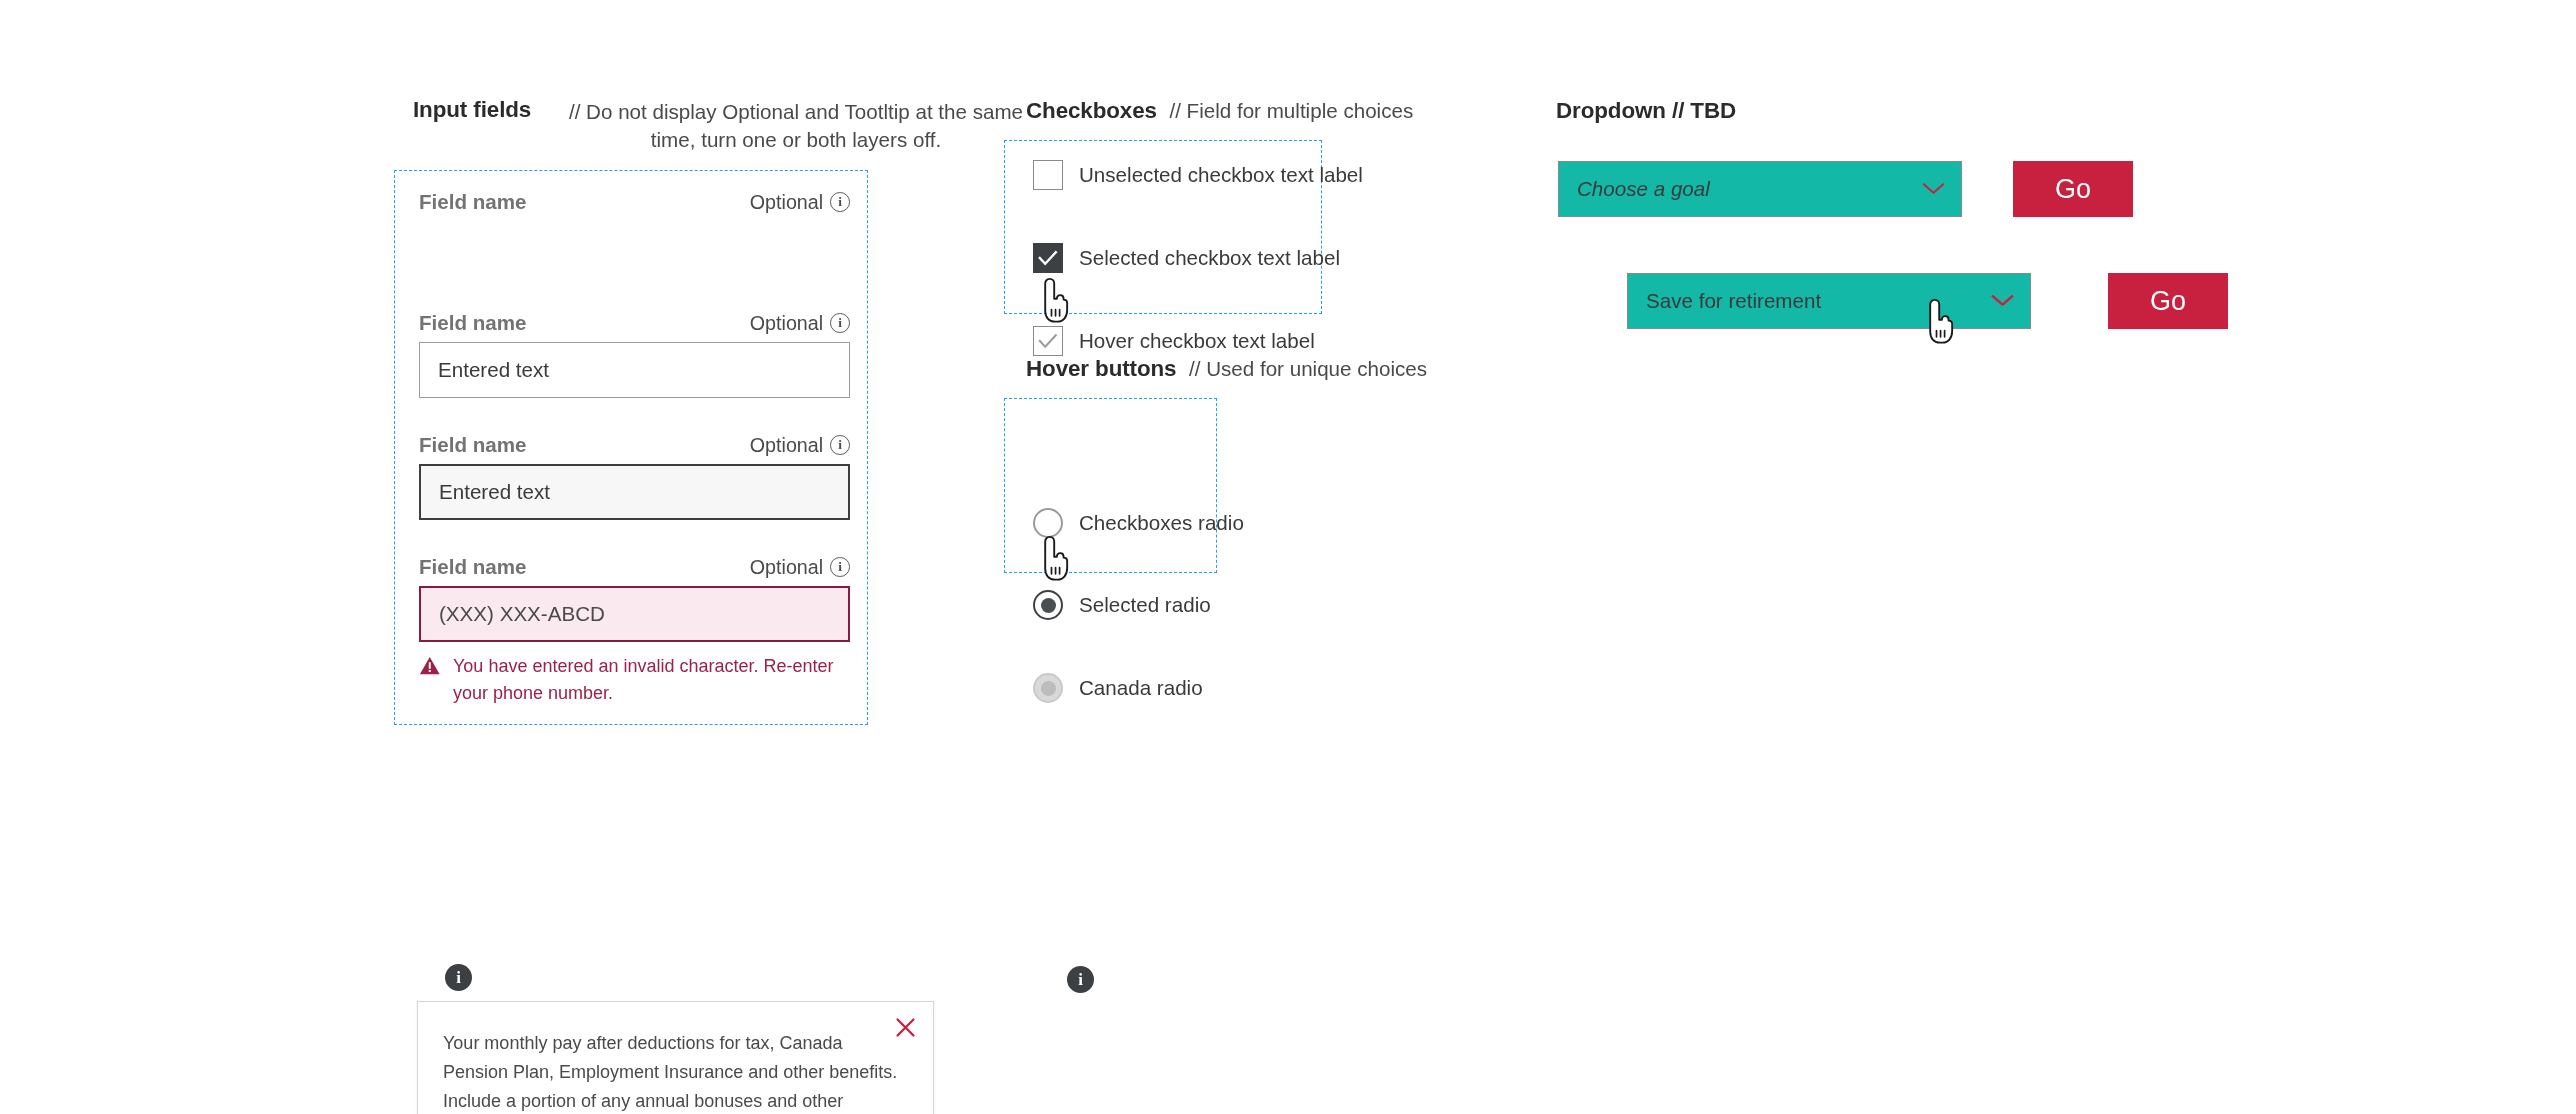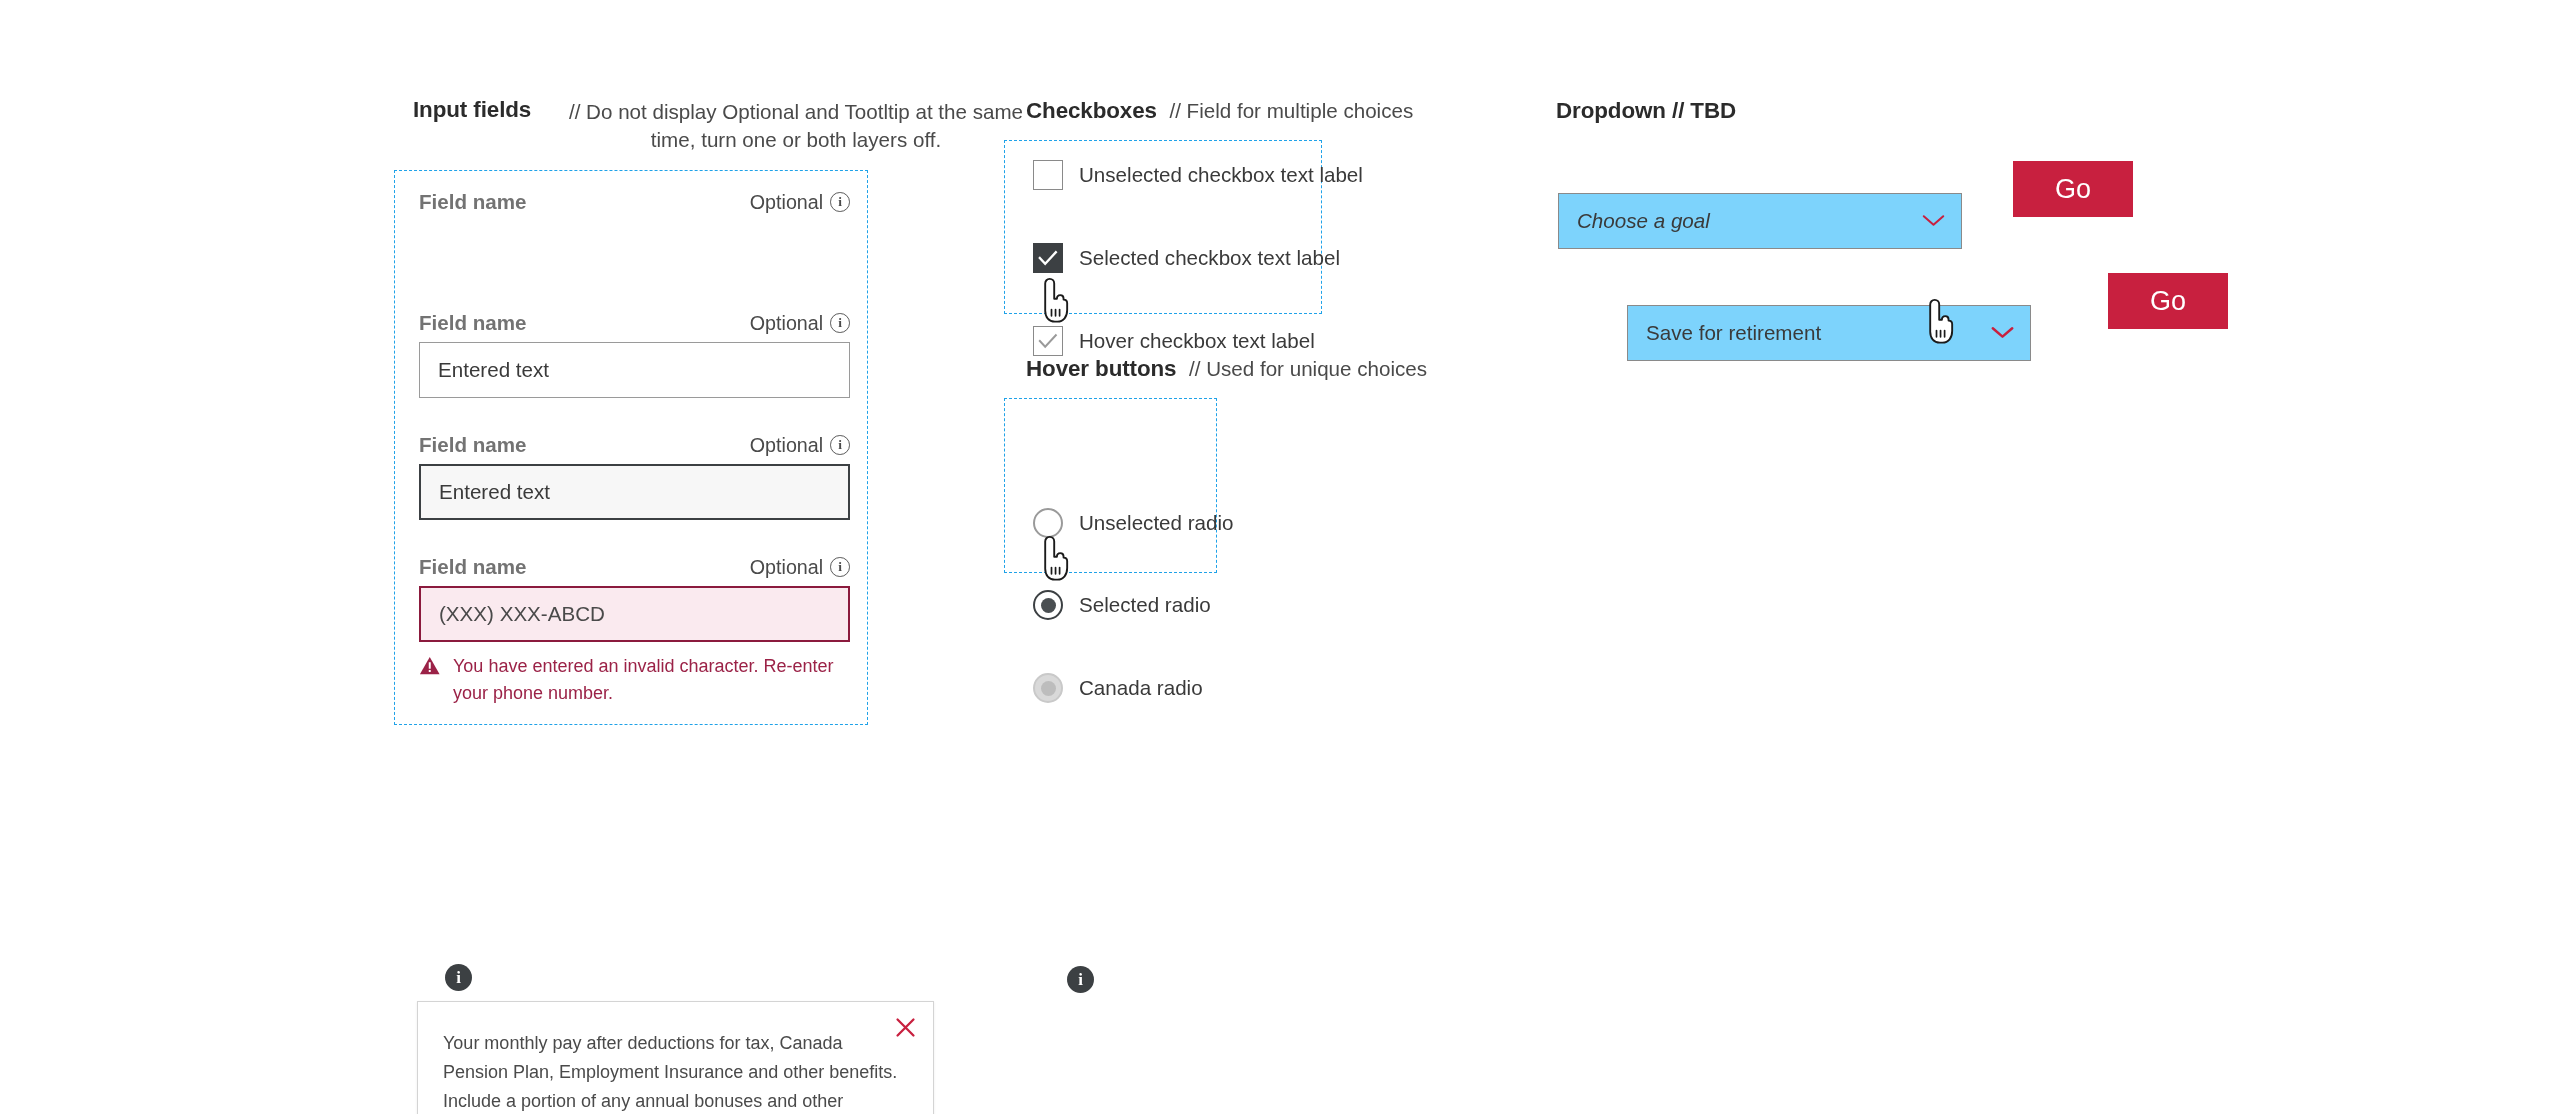--- a/index.html
+++ b/index.html
@@ -175,27 +175,26 @@
     width: 15px; height: 15px;
     border-radius: 50%;
     background: #bdbdbd;
   }
 
   
   .dd {
     width: 404px;
     height: 56px;
     border: 1.4px solid #8a8a8a;
-    background: #7dd3fc;
+    background: #14b8a6;
     display: flex;
     align-items: center;
     justify-content: space-between;
     padding: 0 16px 0 18px;
     font-size: 20.6px;
-    margin-top: 32px;
   }
   .dd .dd-text { color: #3a3a3a; }
   .dd .dd-text.ghost { color: #3a3a3a; font-style: italic; }
   .go-btn {
     width: 120px;
     height: 56px;
     background: #c8203f;
     color: #ffffff;
     font-size: 27px;
     display: flex;
@@ -356,21 +355,21 @@
 
 <div class="abs" style="left:1026px; top:356px; display:flex; align-items:baseline;">
   <span class="sec-head">Hover buttons</span>
   <span class="sec-note">// Used for unique choices</span>
 </div>
 
 <div class="abs dashed" style="left:1004px; top:398px; width:213px; height:175px;"></div>
 
 <div class="abs opt-row" style="left:1033px; top:418px;">
   <span class="rb unchecked"></span>
-  <span class="opt-label">Unselected radio</span>
+  <span class="opt-label">Checkboxes radio</span>
 </div>
 
 <div class="abs opt-row" style="left:1033px; top:470px;">
   <span class="rb checked"></span>
   <span class="opt-label">Selected radio</span>
 </div>
 
 <div class="abs opt-row" style="left:1033px; top:523px;">
   <span class="rb hover"></span>
   <span class="opt-label">Canada radio</span>

